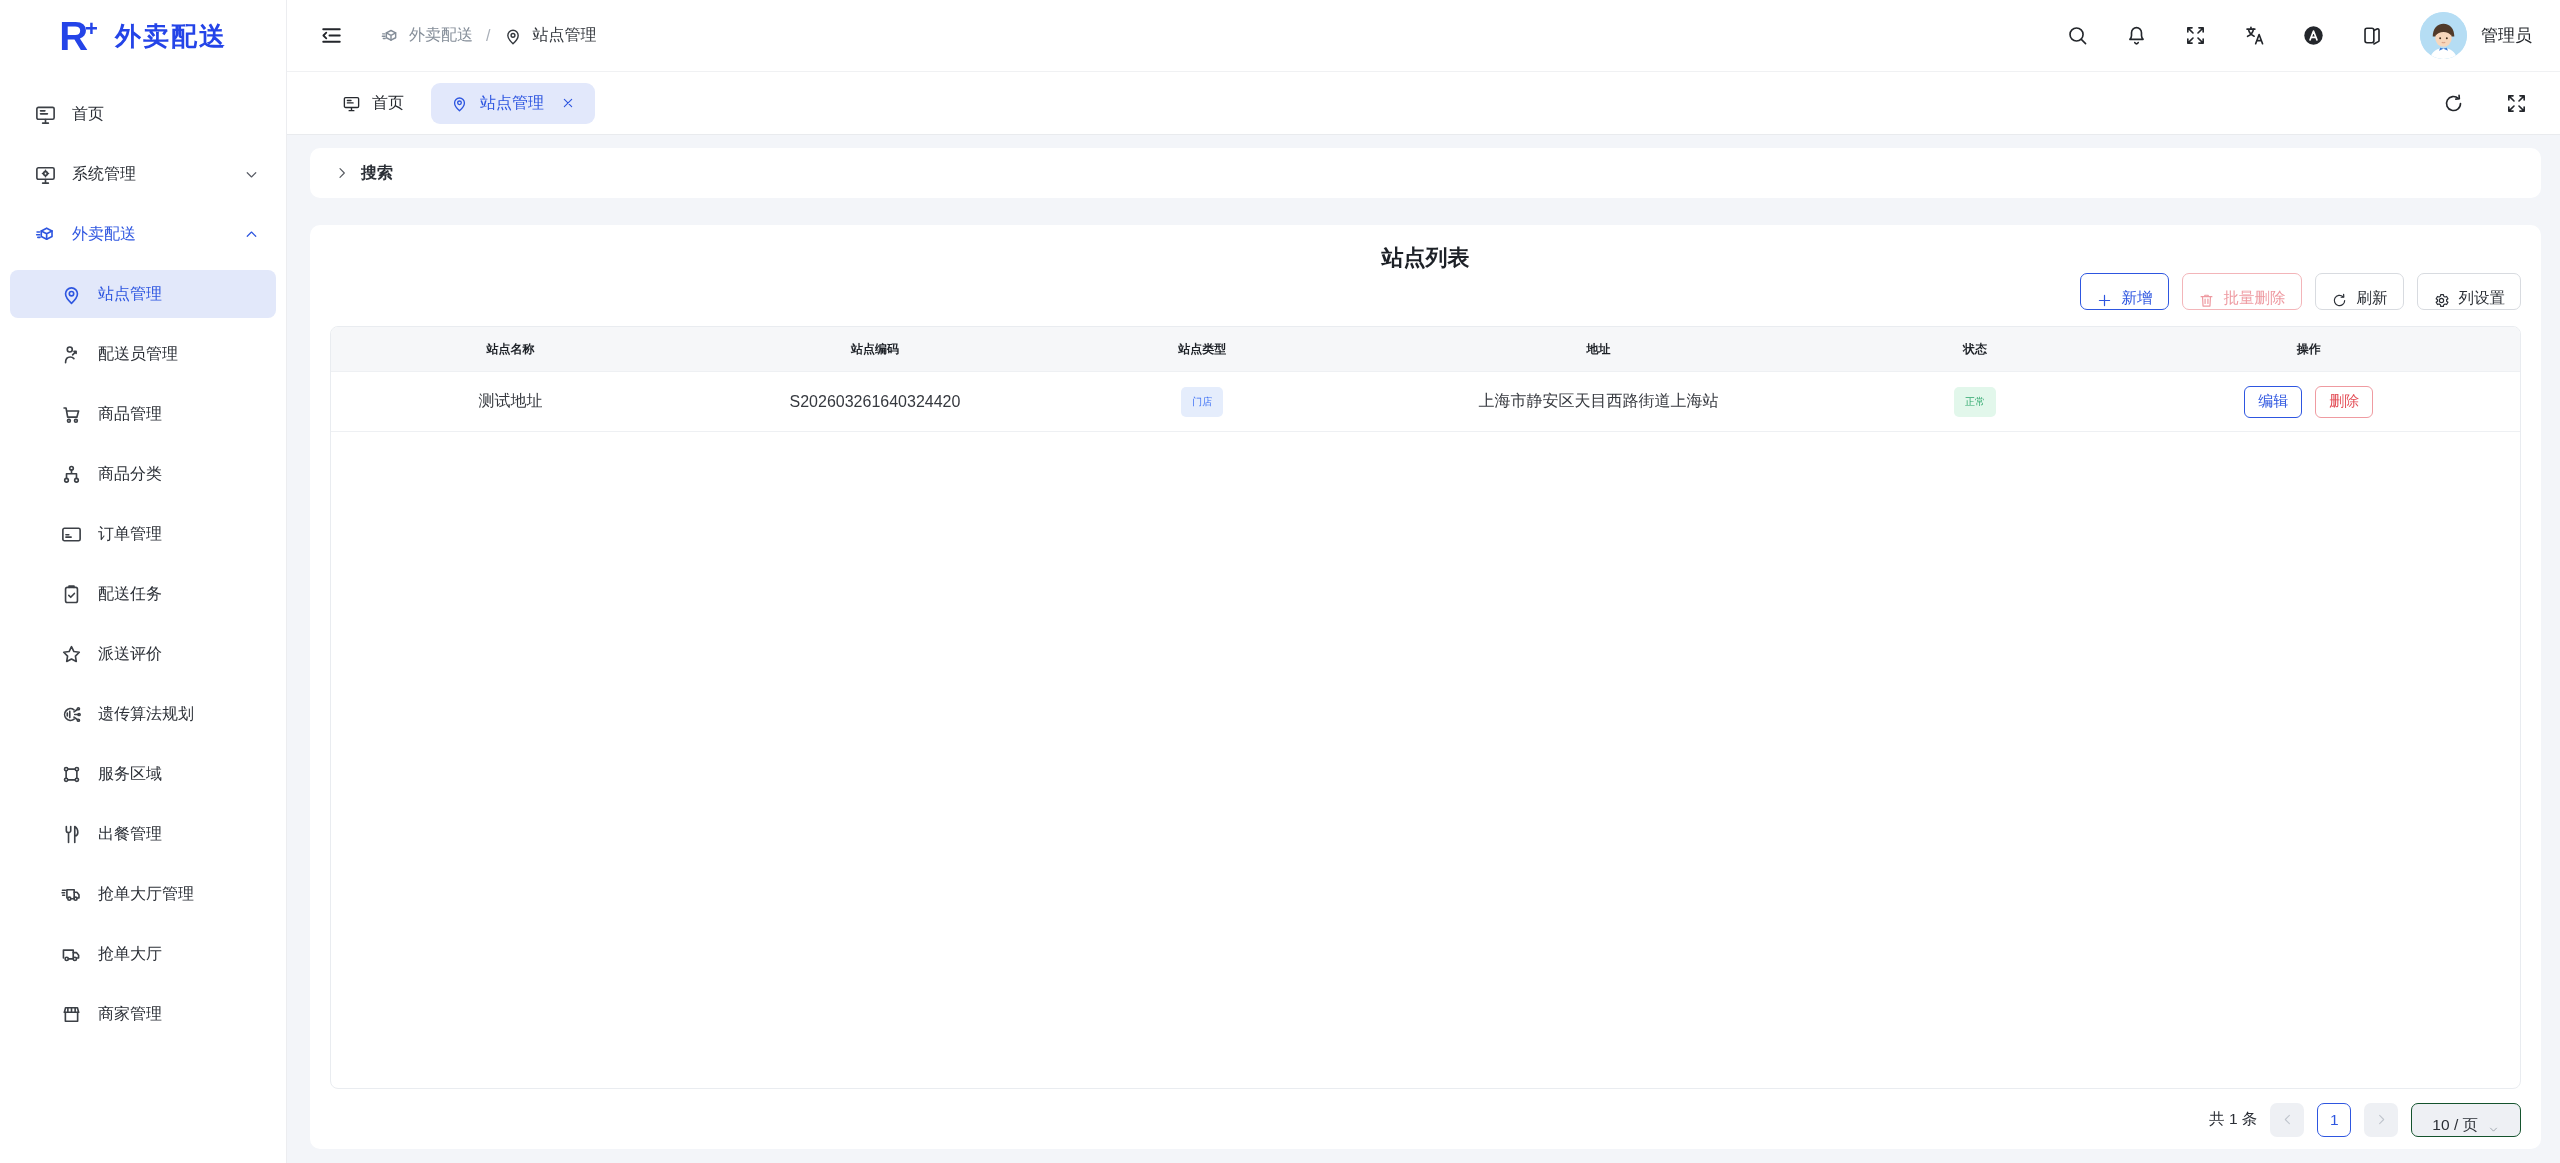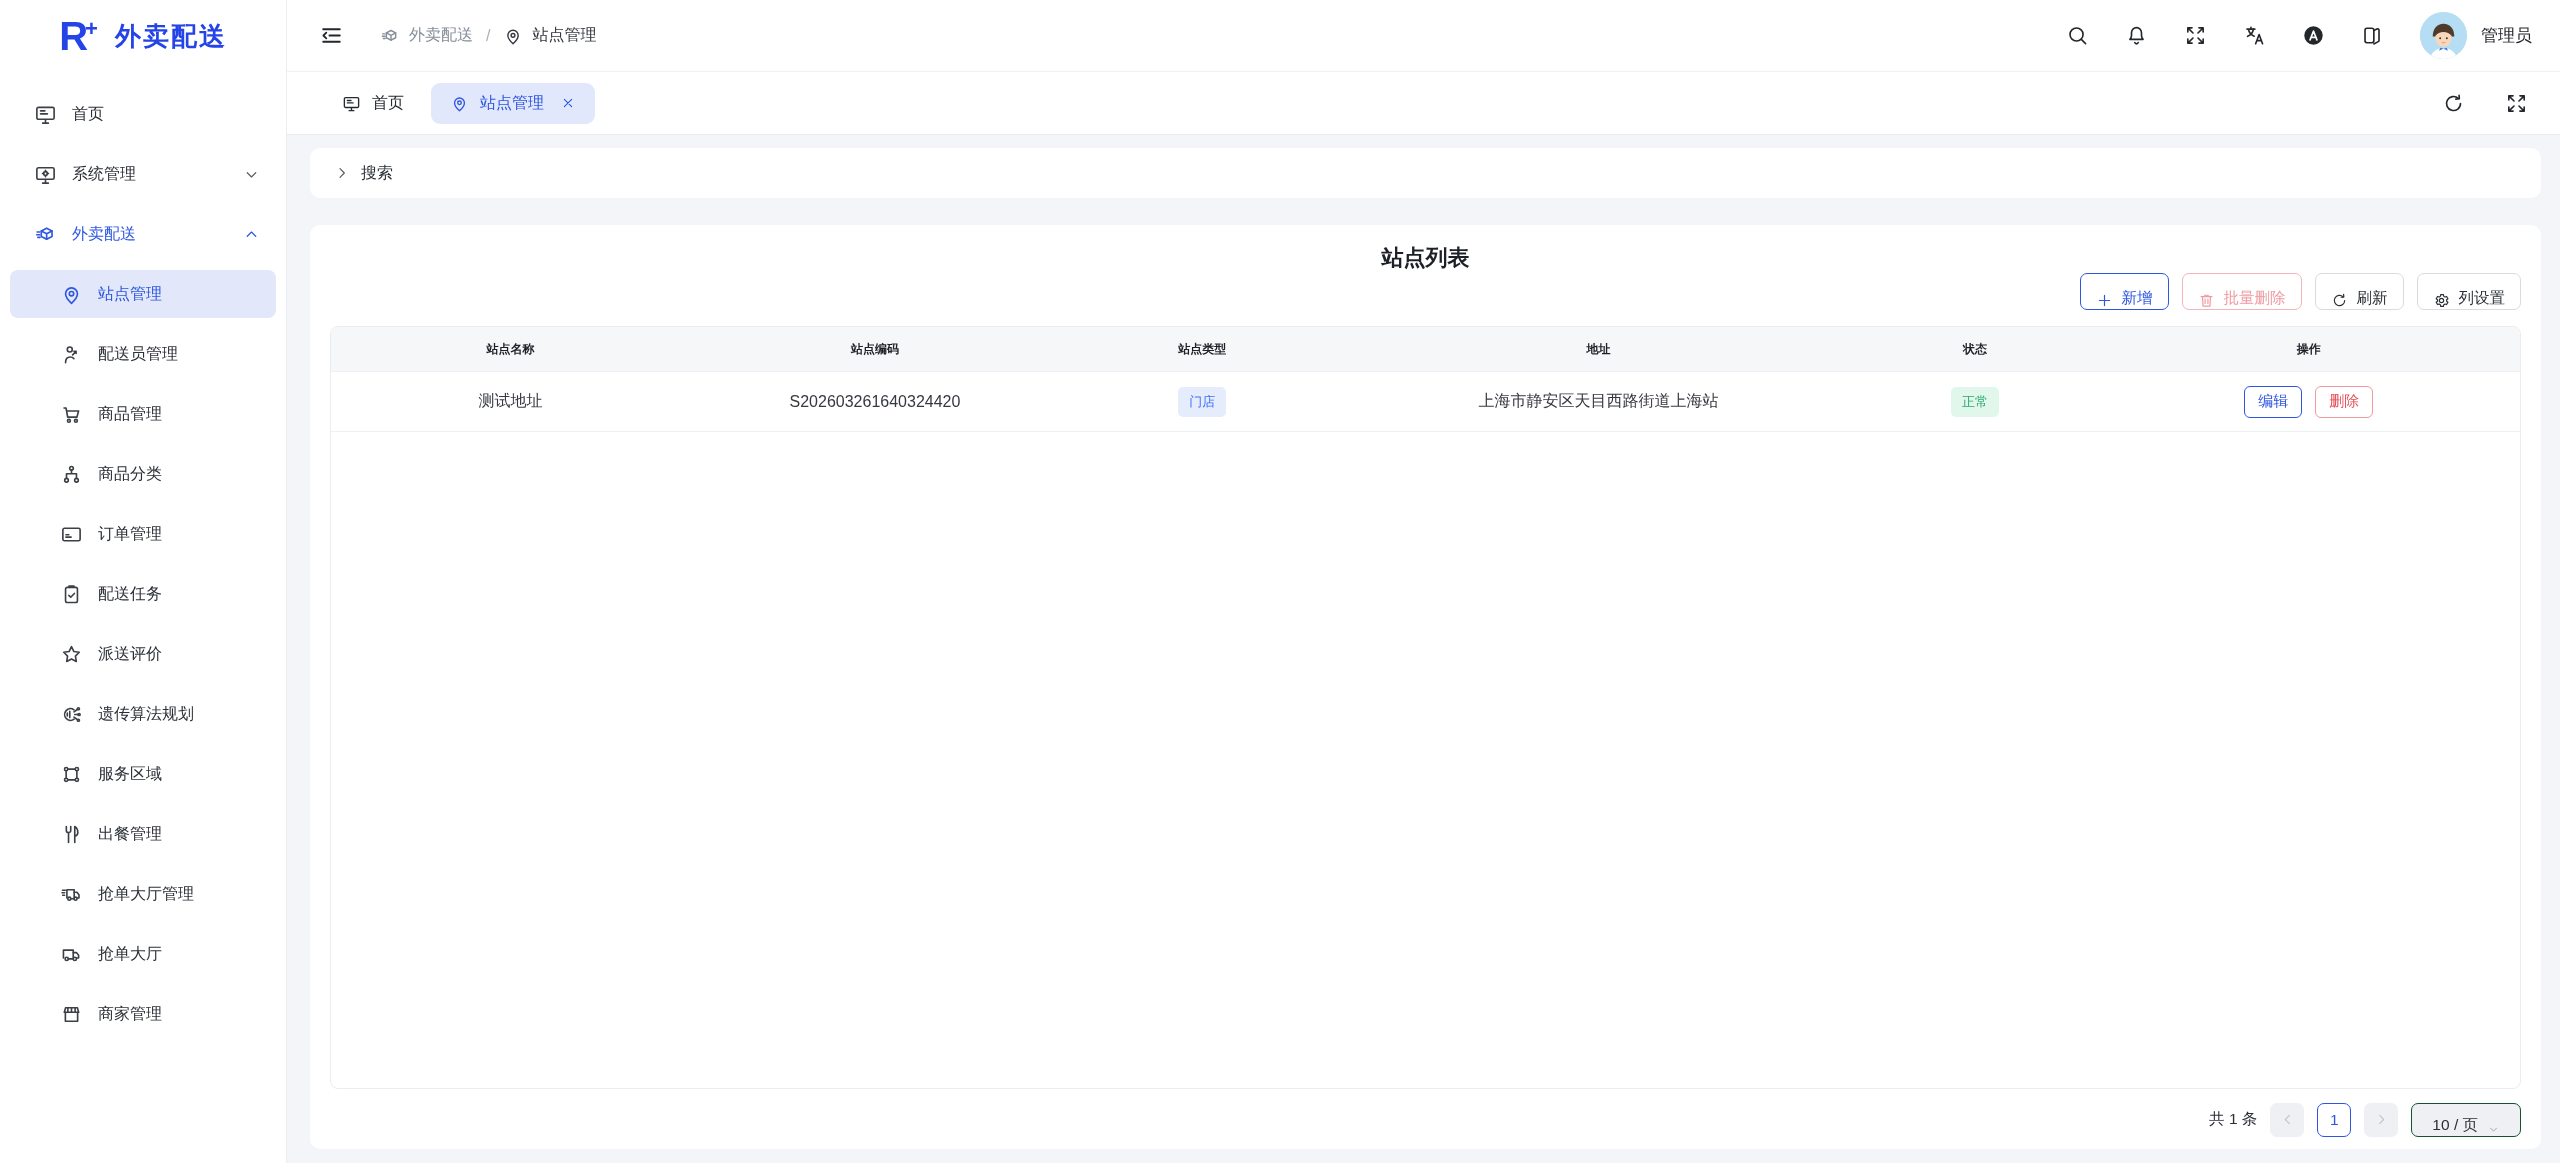--- a/index.html
+++ b/index.html
@@ -52,42 +52,42 @@
   .tabs { display: flex; align-items: center; gap: 8px; flex: 1; }
   .tab { height: 41px; display: flex; align-items: center; gap: 11px; padding: 0 19px; border-radius: 9px; font-size: 16px; color: #26292e; cursor: pointer; }
   .tab .t-icon { width: 19px; height: 19px; }
   .tab .t-close { width: 16px; height: 16px; margin-left: 5px; cursor: pointer; }
   .tab.active { background: #e2e8fb; color: #2e56e0; }
   .tab-actions { display: flex; align-items: center; gap: 40px; }
   .ta-icon { width: 23px; height: 23px; color: #23262b; cursor: pointer; }
 
   .content { flex: 1; padding: 13px 19px 0 23px; display: flex; flex-direction: column; overflow: hidden; }
 
-  .search-card { height: 50px; background: #fff; border-radius: 10px; display: flex; align-items: center; padding: 0 24px; gap: 11px; font-size: 16px; color: #2b2f36; flex-shrink: 0; cursor: pointer; }
+  .search-card { height: 50px; background: #fff; border-radius: 10px; display: flex; align-items: center; padding: 0 24px; gap: 11px; font-size: 16px; color: #2b2f36; flex-shrink: 0; cursor: pointer; font-weight: bold; }
   .sc-chevron { width: 16px; height: 16px; color: #55595f; }
 
   .list-card { margin: 27px 0 14px; background: #fff; border-radius: 10px; padding: 18px 20px 12px; flex: 1; display: flex; flex-direction: column; min-height: 0; }
   .card-head { display: flex; align-items: center; margin-bottom: 16px; flex-shrink: 0; flex-direction: column; }
   .card-title { font-size: 22px; font-weight: 700; color: #1d2127; }
   .head-actions { margin-left: auto; display: flex; gap: 13px; }
   .btn { height: 37px; border-radius: 7px; border: 1px solid #d8dbe0; background: #fff; display: flex; align-items: flex-end; gap: 9px; padding: 0 15px; font-size: 15.5px; color: #2b2f36; cursor: pointer; font-family: inherit; }
   .btn .b-icon { width: 17px; height: 17px; }
   .btn.primary { border-color: #2e56e0; color: #2e56e0; }
   .btn.danger-disabled { border-color: #f3b5b9; color: #ee9aa1; cursor: not-allowed; }
 
   .table-wrap { flex: 1; border: 1px solid #e9ecf0; border-radius: 8px; overflow: hidden; display: flex; flex-direction: column; min-height: 0; }
   .t-row { display: flex; flex-shrink: 0; }
   .t-head .t-row { background: #f6f7f9; border-bottom: 1px solid #eef0f3; }
   .th { height: 44px; display: flex; align-items: center; justify-content: center; font-size: 12px; font-weight: 700; color: #1d2127; }
   .t-body .t-row { border-bottom: 1px solid #eef0f3; background: #fff; }
   .td { height: 59px; display: flex; align-items: center; justify-content: center; font-size: 16px; color: #36393f; }
   .c1 { width: 16.4%; } .c2 { width: 16.9%; } .c3 { width: 13%; }
   .c4 { width: 23.2%; } .c5 { width: 11.2%; } .c6 { flex: 1; }
 
-  .tag { height: 30px; padding: 0 11px; border-radius: 5px; display: inline-flex; align-items: center; font-size: 13px; }
+  .tag { height: 30px; padding: 0 11px; border-radius: 5px; display: inline-flex; align-items: center; font-size: 10px; }
   .tag.blue { background: #e5edfc; color: #3f72f5; }
   .tag.green { background: #e2f7eb; color: #2fa86d; }
 
   .row-btn { height: 32px; padding: 0 13px; border-radius: 6px; background: #fff; font-size: 15px; cursor: pointer; font-family: inherit; border: 1px solid; }
   .row-btn.edit { border-color: #2e56e0; color: #2e56e0; }
   .row-btn.delete { border-color: #ef9ba1; color: #e34d56; margin-left: 13px; }
 
   .pagination { height: 48px; display: flex; align-items: center; justify-content: flex-end; gap: 13px; padding-top: 13px; font-size: 15.5px; color: #2b2f36; flex-shrink: 0; }
   .pg-btn { width: 34px; height: 34px; border-radius: 7px; background: #eef0f4; display: flex; align-items: center; justify-content: center; color: #bfc4cc; cursor: pointer; }
   .pg-btn .pg-ic { width: 15px; height: 15px; }

